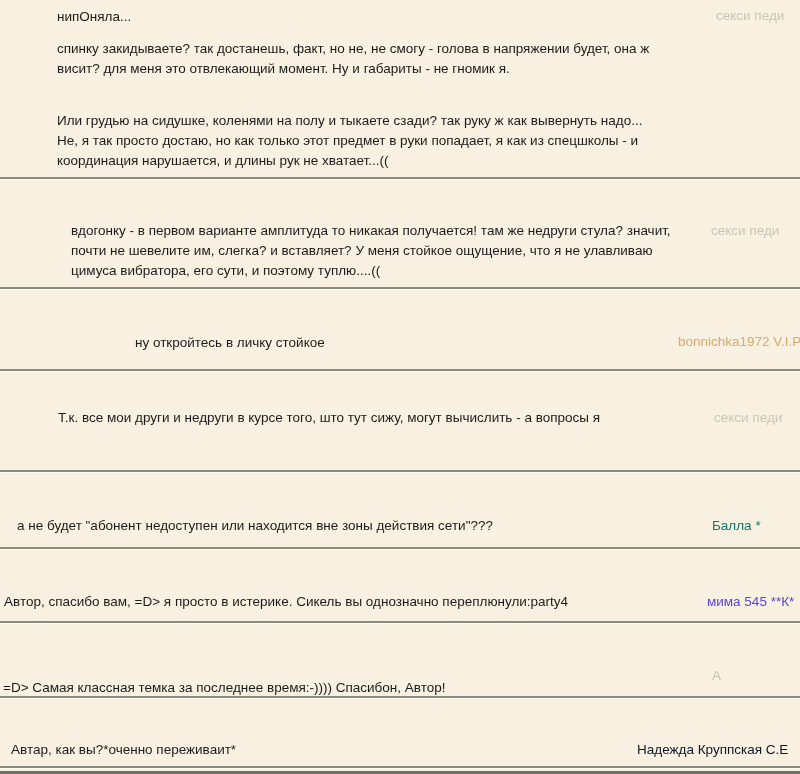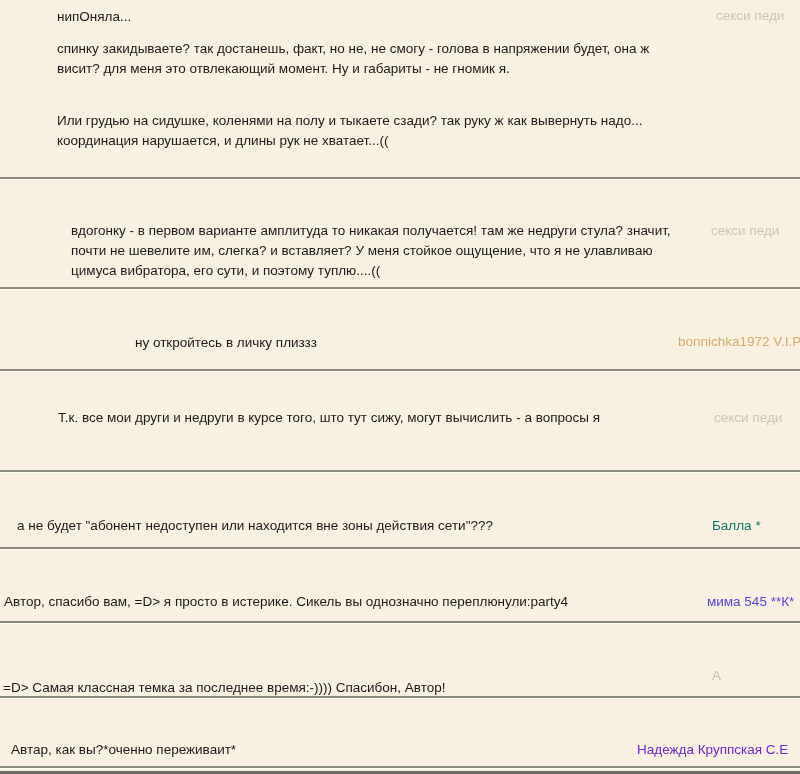--- a/index.html
+++ b/index.html
@@ -77,38 +77,39 @@
     <div class="txt c1-title">
       <div class="line">нипОняла...</div>
     </div>
     <a class="author c1-author" style="color: rgb(203, 197, 182);">секси педи</a>
     <div class="txt c1-p1">
       <div class="line">спинку закидываете? так достанешь, факт, но не, не смогу - голова в напряжении будет, она ж</div>
       <div class="line">висит? для меня это отвлекающий момент. Ну и габариты - не гномик я.</div>
     </div>
     <div class="txt c1-p2">
       <div class="line">Или грудью на сидушке, коленями на полу и тыкаете сзади? так руку ж как вывернуть надо...</div>
+      <div class="line">Не, я так просто достаю, но как только этот предмет в руки попадает, я как из спецшколы - и</div>
       <div class="line">координация нарушается, и длины рук не хватает...((</div>
     </div>
   </div>
   <div class="divider d1"></div>
 
   <div>
     <div class="txt c2-lines">
       <div class="line">вдогонку - в первом варианте амплитуда то никакая получается! там же недруги стула? значит,</div>
       <div class="line">почти не шевелите им, слегка? и вставляет? У меня стойкое ощущение, что я не улавливаю</div>
       <div class="line">цимуса вибратора, его сути, и поэтому туплю....((</div>
     </div>
     <a class="author c2-author" style="color: rgb(203, 197, 182);">секси педи</a>
   </div>
   <div class="divider d2"></div>
 
   <div>
     <div class="txt c3-lines">
-      <div class="line">ну откройтесь в личку плиззз</div>
+      <div class="line">ну откройтесь в личку стойкое</div>
     </div>
     <a class="author c3-author" style="color: rgb(213, 171, 112);">bonnichka1972 V.I.P</a>
   </div>
   <div class="divider d3"></div>
 
   <div>
     <div class="txt c4-lines">
       <div class="line">Т.к. все мои други и недруги в курсе того, што тут сижу, могут вычислить - а вопросы я</div>
     </div>
     <a class="author c4-author" style="color: rgb(203, 197, 182);">секси педи</a>
@@ -136,18 +137,18 @@
       <div class="line">=D&gt; Самая классная темка за последнее время:-)))) Спасибон, Автор!</div>
     </div>
     <a class="author c7-author" style="color: rgb(199, 193, 179);">А</a>
   </div>
   <div class="divider d7"></div>
 
   <div>
     <div class="txt c8-lines">
       <div class="line">Автар, как вы?*оченно переживаит*</div>
     </div>
-    <a class="author c8-author" style="color: #6d28d9;">Надежда Круппская С.Е</a>
+    <a class="author c8-author" style="color: #0f172a;">Надежда Круппская С.Е</a>
   </div>
   <div class="divider d8"></div>
 
   <div class="bottom-strip"></div>
 </div>
 
 </body></html>

